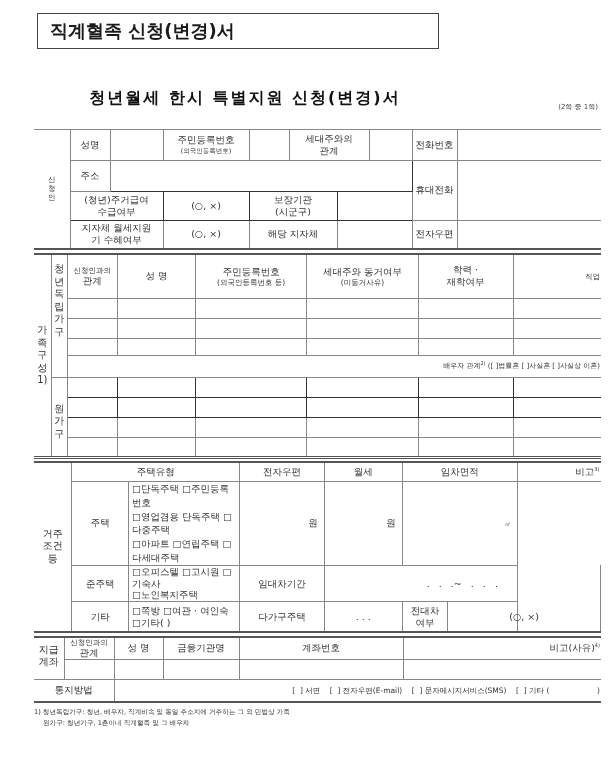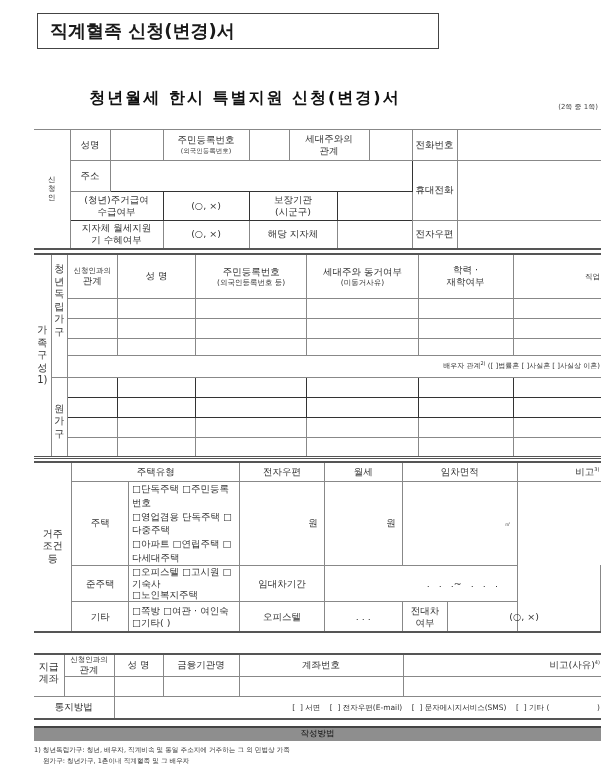--- a/index.html
+++ b/index.html
@@ -283,29 +283,29 @@
       </td>
       <td colspan="2" class="big">임대차기간</td>
       <td colspan="6" class="big" style="word-spacing:6px">.    .    .~    .    .    .</td>
     </tr>
     <tr style="height:30px">
       <td class="big">기타</td>
       <td class="left big">
         <div>□쪽방 □여관 · 여인숙</div>
         <div>□기타(                              )</div>
       </td>
-      <td colspan="2" class="big">오피스텔</td>
+      <td colspan="2" class="big">다가구주택</td>
       <td colspan="2" class="big">.    .    .</td>
       <td colspan="2" class="big"><span>전대차</span><br><span>여부</span></td>
       <td colspan="2" class="big">(○, ×)</td>
     </tr>
   </tbody>
     </table>
 
-  <table style="margin-top:20px;border-top:2px solid #555;border-bottom:2px solid #555">
+  <table style="margin-top:3px;border-top:2px solid #555;border-bottom:2px solid #555">
     <colgroup>
       <col style="width:30px">
         <col style="width:50px">
         <col style="width:49px">
         <col style="width:76px">
       <col style="width:164px">
         <col style="width:198px">
     </colgroup>
     <tbody>
         <tr style="height:22px">
@@ -324,19 +324,18 @@
       <td></td>
       <td class="noR"></td>
     </tr>
     <tr style="height:22px">
       <td colspan="2" class="big noL">통지방법</td>
       <td colspan="4" class="left noR" style="font-size:7.5px;white-space:pre">[  ] 서면    [  ] 전자우편(E-mail)    [  ] 문자메시지서비스(SMS)    [  ] 기타 (                    )</td>
     </tr>
   </tbody>
     </table>
 
-  <div class="guide-bar">작성방법</div>
   <div class="notes">
     <div>1) 청년독립가구: 청년, 배우자, 직계비속 및 동일 주소지에 거주하는 그 외 민법상 가족</div>
     <div class="indent">원가구: 청년가구, 1촌이내 직계혈족 및 그 배우자</div>
 
   </div>
 </div>
 
 </body></html>

